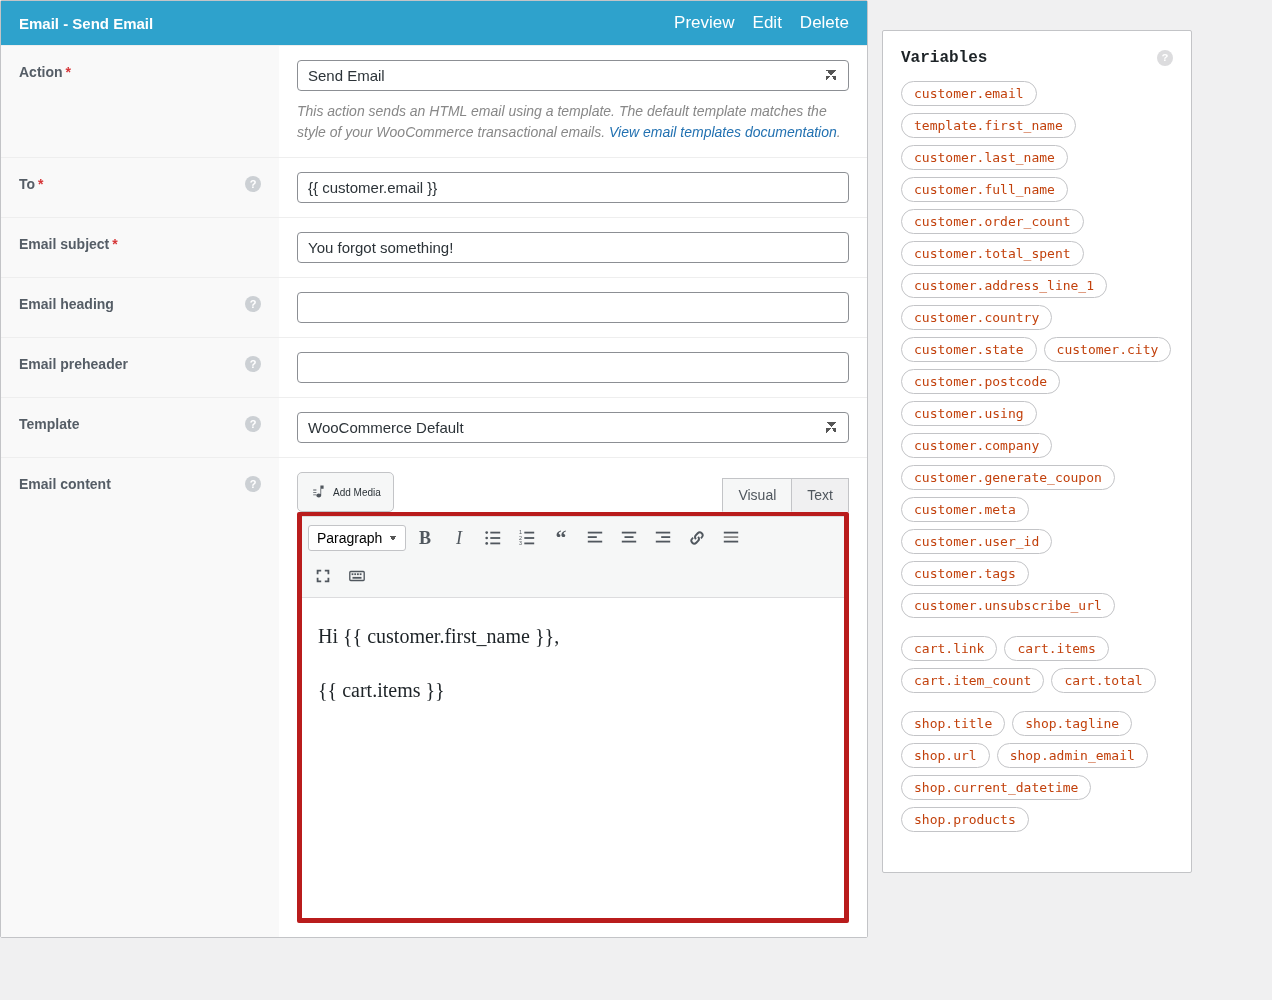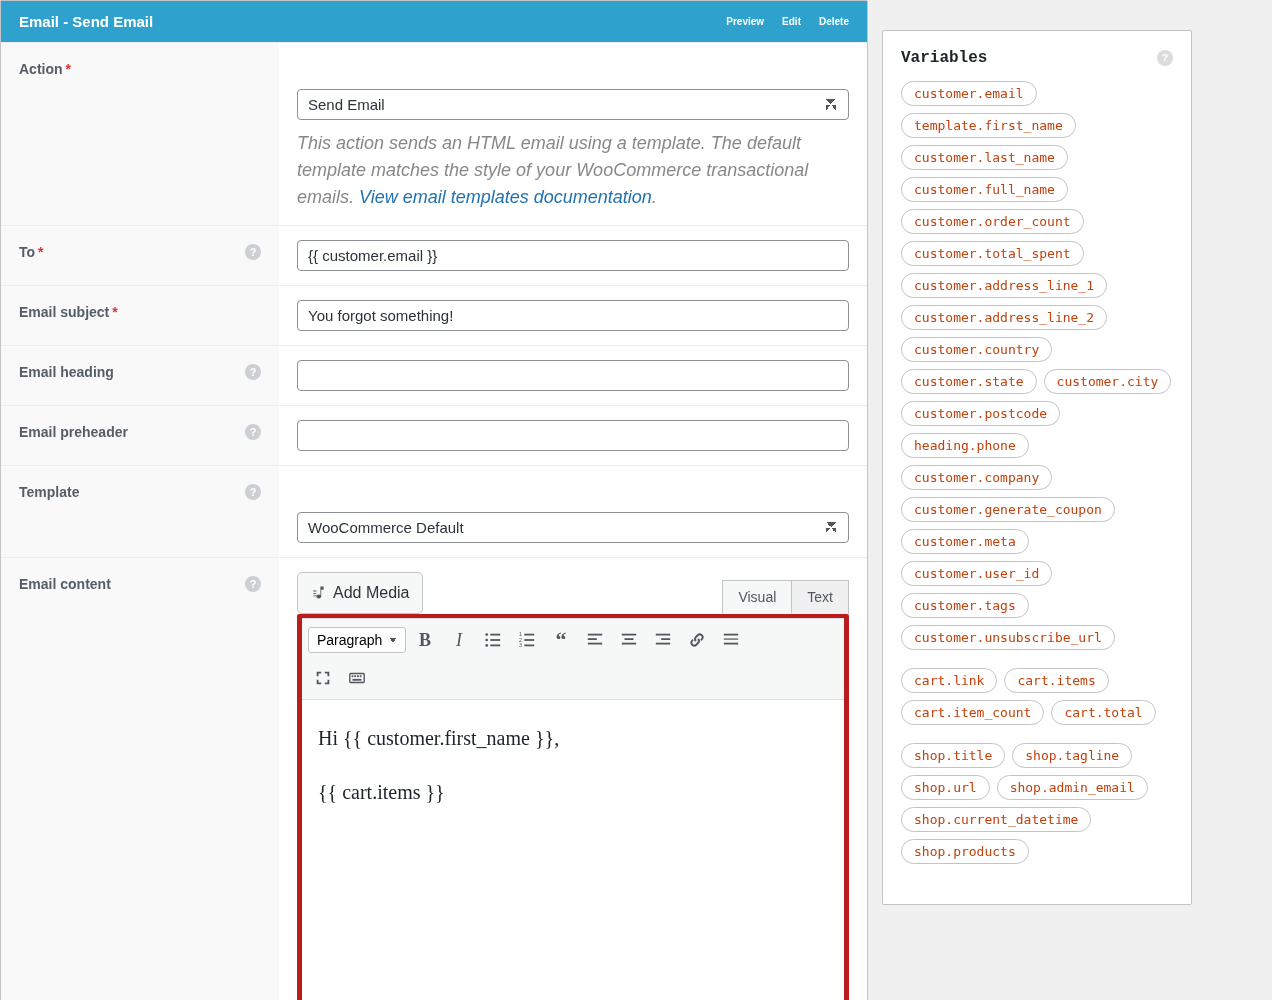--- a/index.html
+++ b/index.html
@@ -37,22 +37,22 @@
     padding: 12px 18px;
     display: flex;
     align-items: center;
     justify-content: space-between;
     font-size: 15px;
     font-weight: 600;
   }
   .panel-hd-actions {
     display: flex;
     gap: 18px;
-    font-weight: 700;
-    font-size: 10px;
+    font-weight: 400;
+    font-size: 17px;
     text-align: right;
   }
   .panel-hd-actions span { cursor: pointer; }
 
   
   .row {
     display: flex;
     border-top: 1px solid #eee;
   }
   .row:first-of-type { border-top: none; }
@@ -82,21 +82,21 @@
     line-height:1;
   }
   .row-field {
     flex: 1;
     padding: 14px 18px;
     background:#fff;
   }
   .desc {
     color: #888;
     font-style: italic;
-    font-size: 18px;
+    font-size: 14px;
     margin-top: 10px;
     line-height:1.5;
   }
   .desc a { color: #2271b1; font-style: italic; text-decoration:none; }
 
   
   .text-input, .select {
     width: 100%;
     font-size: 15px;
     padding: 6px 10px;
@@ -107,21 +107,20 @@
   }
   .select {
     appearance: none;
     position: relative;
     background:
       linear-gradient(45deg, transparent 50%, #555 50%) calc(100% - 17px) calc(50% - 3px)/5px 5px no-repeat,
       linear-gradient(-45deg, transparent 50%, #555 50%) calc(100% - 12px) calc(50% - 3px)/5px 5px no-repeat,
       linear-gradient(-45deg, transparent 50%, #555 50%) calc(100% - 17px) calc(50% + 3px)/5px 5px no-repeat,
       linear-gradient(45deg, transparent 50%, #555 50%) calc(100% - 12px) calc(50% + 3px)/5px 5px no-repeat,
       #fff;
-    margin-top: 32px;
   }
 
   
   .editor-wrap {
     border:5px solid #b91c1c;
     border-radius:2px;
   }
   .editor-topbar {
     display:flex;
     justify-content:space-between;
@@ -131,21 +130,21 @@
   }
   .add-media-btn {
     display:inline-flex;
     align-items:center;
     gap:7px;
     border:1px solid #c3c4c7;
     background:#f6f7f7;
     color:#2c3338;
     padding:11px 12px;
     border-radius:5px;
-    font-size:16px;
+    font-size:10px;
     cursor:pointer;
   }
   .editor-tabs {
     display:flex;
     gap:0;
   }
   .editor-tab {
     border:1px solid #c3c4c7;
     border-bottom:none;
     padding:8px 15px;
@@ -453,26 +452,25 @@
         <span class="help">?</span>
       </div>
       <div class="var-group" id="vg-customer">
           <span class="var-chip">customer.email</span>
           <span class="var-chip">template.first_name</span>
           <span class="var-chip">customer.last_name</span>
           <span class="var-chip">customer.full_name</span>
           <span class="var-chip">customer.order_count</span>
           <span class="var-chip">customer.total_spent</span>
           <span class="var-chip">customer.address_line_1</span>
-          <span class="var-chip">customer.address_line_2</span>
           <span class="var-chip">customer.country</span>
           <span class="var-chip">customer.state</span>
           <span class="var-chip">customer.city</span>
           <span class="var-chip">customer.postcode</span>
-          <span class="var-chip">heading.phone</span>
+          <span class="var-chip">customer.using</span>
           <span class="var-chip">customer.company</span>
           <span class="var-chip">customer.generate_coupon</span>
           <span class="var-chip">customer.meta</span>
           <span class="var-chip">customer.user_id</span>
           <span class="var-chip">customer.tags</span>
           <span class="var-chip">customer.unsubscribe_url</span>
         </div>
       <div class="var-group" id="vg-cart">
           <span class="var-chip">cart.link</span>
           <span class="var-chip">cart.items</span>

